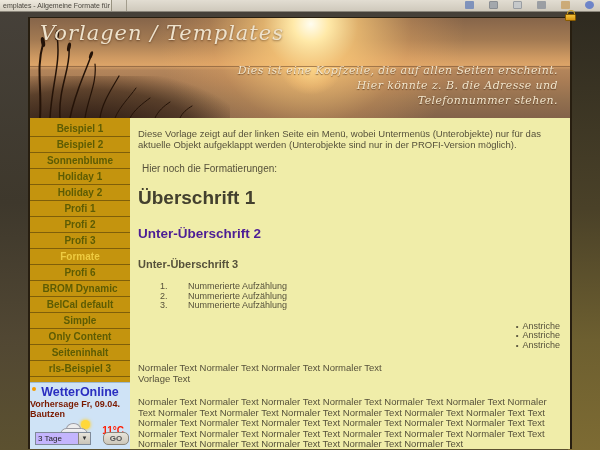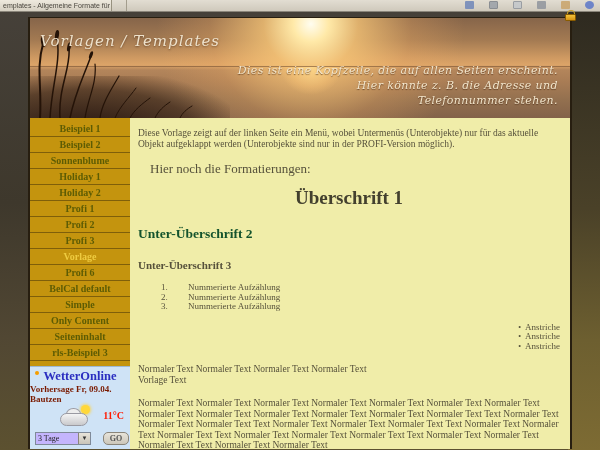--- a/index.html
+++ b/index.html
@@ -61,33 +61,33 @@
   .reflection{
     position:absolute;left:calc(52% - 38px);top:49px;width:76px;height:51px;
     background:radial-gradient(ellipse 52% 70% at 50% 0%, rgba(255,218,140,.85) 0%, rgba(255,200,120,.35) 55%, rgba(255,200,120,0) 78%);
   }
   .grass-base{
     position:absolute;left:-20px;bottom:-18px;width:220px;height:60px;
     background:radial-gradient(ellipse at 35% 100%, rgba(28,14,8,.9) 0%, rgba(40,22,12,.55) 55%, rgba(40,22,12,0) 80%);
   }
   .grass{position:absolute;left:0;bottom:0;}
   .header-title{
-    position:absolute;left:10px;top:14px;
+    position:absolute;left:10px;top:3px;
     font-family:"DejaVu Serif",serif;font-style:italic;
-    font-size:15px;letter-spacing:1px;color:#eee2cc;
+    font-size:21px;letter-spacing:1px;color:#eee2cc;
     text-shadow:0 1px 2px rgba(60,30,10,.5);
   }
   .header-tagline{
     position:absolute;right:12px;top:45px;text-align:right;
     font-family:"DejaVu Serif",serif;font-style:italic;
     font-size:11px;line-height:15px;color:#f3e6cc;letter-spacing:.4px;
     text-shadow:0 1px 1px rgba(60,30,10,.6);
   }
   
-  .columns{display:flex;width:540px;height:331px;font-family:Liberation Serif, serif;}
+  .columns{display:flex;width:540px;height:331px;}
   .sidebar{
     width:100px;flex:0 0 100px;background:#c4940e;
     padding-top:3px;box-sizing:border-box;display:flex;flex-direction:column;
   }
   .menu-item{
     height:15px;line-height:15px;text-align:center;
     border-bottom:1px solid rgba(58,42,6,.5);
     font-size:10px;font-weight:bold;color:#5d5c04;cursor:pointer;
   }
   .menu-item.active{color:#eecb40;}
@@ -140,23 +140,23 @@
     background:linear-gradient(to bottom,#e8e4da,#ccc7ba);
     border:1px solid #8a857a;border-radius:5px;box-sizing:border-box;
     font-size:8px;font-weight:bold;color:#555;text-align:center;line-height:11px;cursor:pointer;
   }
   
   .content{
     flex:1;background:#f0eda9;box-sizing:border-box;
     padding:10px 10px 4px 8px;color:#56513b;overflow:hidden;
   }
   .content .intro{font-size:9.5px;line-height:11px;margin:0;}
-  .content .formats-label{font-size:13px;line-height:11px;margin:13px 0 0 12px;}
-  .content h1{font-size:19px;margin:13px 0 0 0;color:#43402e;letter-spacing:0;text-align:center;}
-  .content h2{font-size:13.5px;margin:17px 0 0 0;color:#14532d;}
+  .content .formats-label{font-size:10px;line-height:11px;margin:13px 0 0 4px;}
+  .content h1{font-size:19px;margin:13px 0 0 0;color:#43402e;letter-spacing:0;}
+  .content h2{font-size:13.5px;margin:17px 0 0 0;color:#4c1d95;}
   .content h3{font-size:11px;margin:17px 0 0 0;color:#56513b;}
   .content ol{margin:12px 0 0 0;padding-left:32px;font-size:9px;}
   .content ol li{line-height:9.5px;padding-left:18px;}
   .content ul{margin:11px 0 0 0;padding-left:34px;font-size:9px;list-style:none;}
   .content ul li{line-height:9.5px;text-align:right;}
   .content ul li::before{content:"•";margin-right:4px;font-size:8px;}
   .content .short{font-size:9.5px;line-height:10.5px;margin:13px 0 0 0;}
   .content .long{font-size:9.5px;line-height:10.5px;margin:13px 0 0 0;}
 </style>
 </head>
@@ -222,22 +222,23 @@
 
     <div class="sidebar">
       <div class="menu-item">Beispiel 1</div>
       <div class="menu-item">Beispiel 2</div>
       <div class="menu-item">Sonnenblume</div>
       <div class="menu-item">Holiday 1</div>
       <div class="menu-item">Holiday 2</div>
       <div class="menu-item">Profi 1</div>
       <div class="menu-item">Profi 2</div>
       <div class="menu-item">Profi 3</div>
-      <div class="menu-item active">Vorlage</div>
+      <div class="menu-item active">Formate</div>
       <div class="menu-item">Profi 6</div>
+      <div class="menu-item">BROM Dynamic</div>
       <div class="menu-item">BelCal default</div>
       <div class="menu-item">Simple</div>
       <div class="menu-item">Only Content</div>
       <div class="menu-item">Seiteninhalt</div>
       <div class="menu-item">rls-Beispiel 3</div>
 
       <div class="weather">
         <div class="wo-logo"><span class="o-sun"></span><span>WetterOnline</span></div>
         <div class="wo-forecast">Vorhersage Fr, 09.04.</div>
         <div class="wo-location">Bautzen</div>

